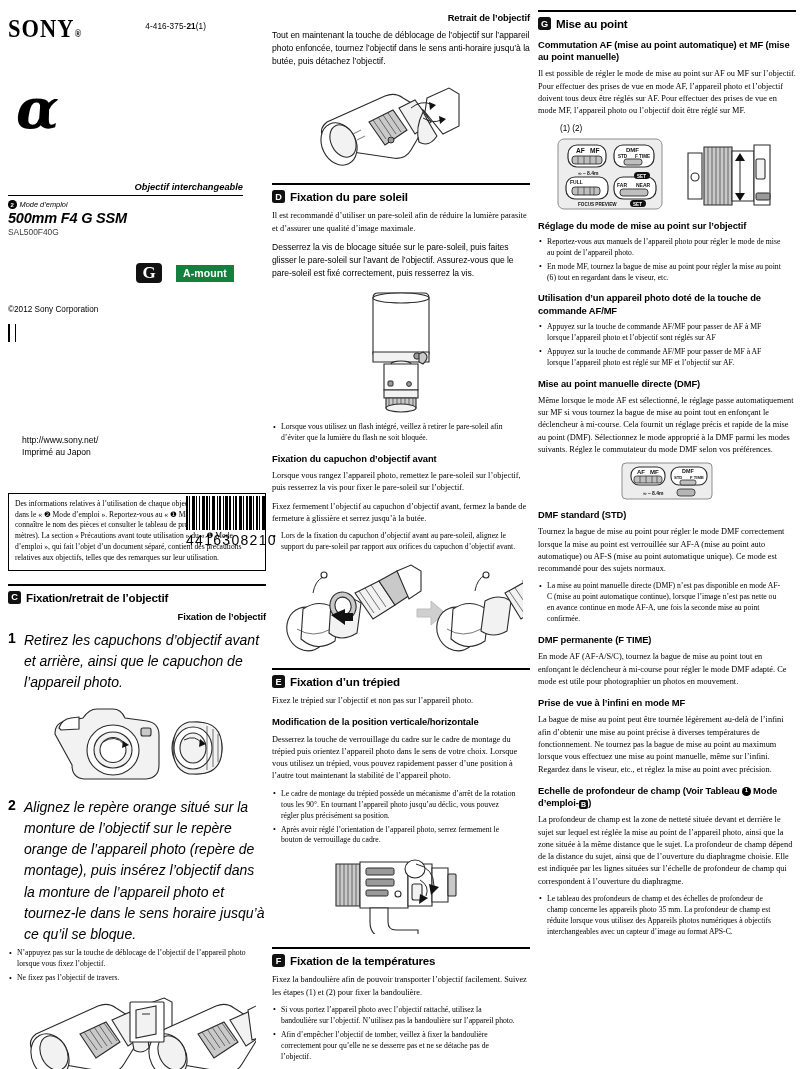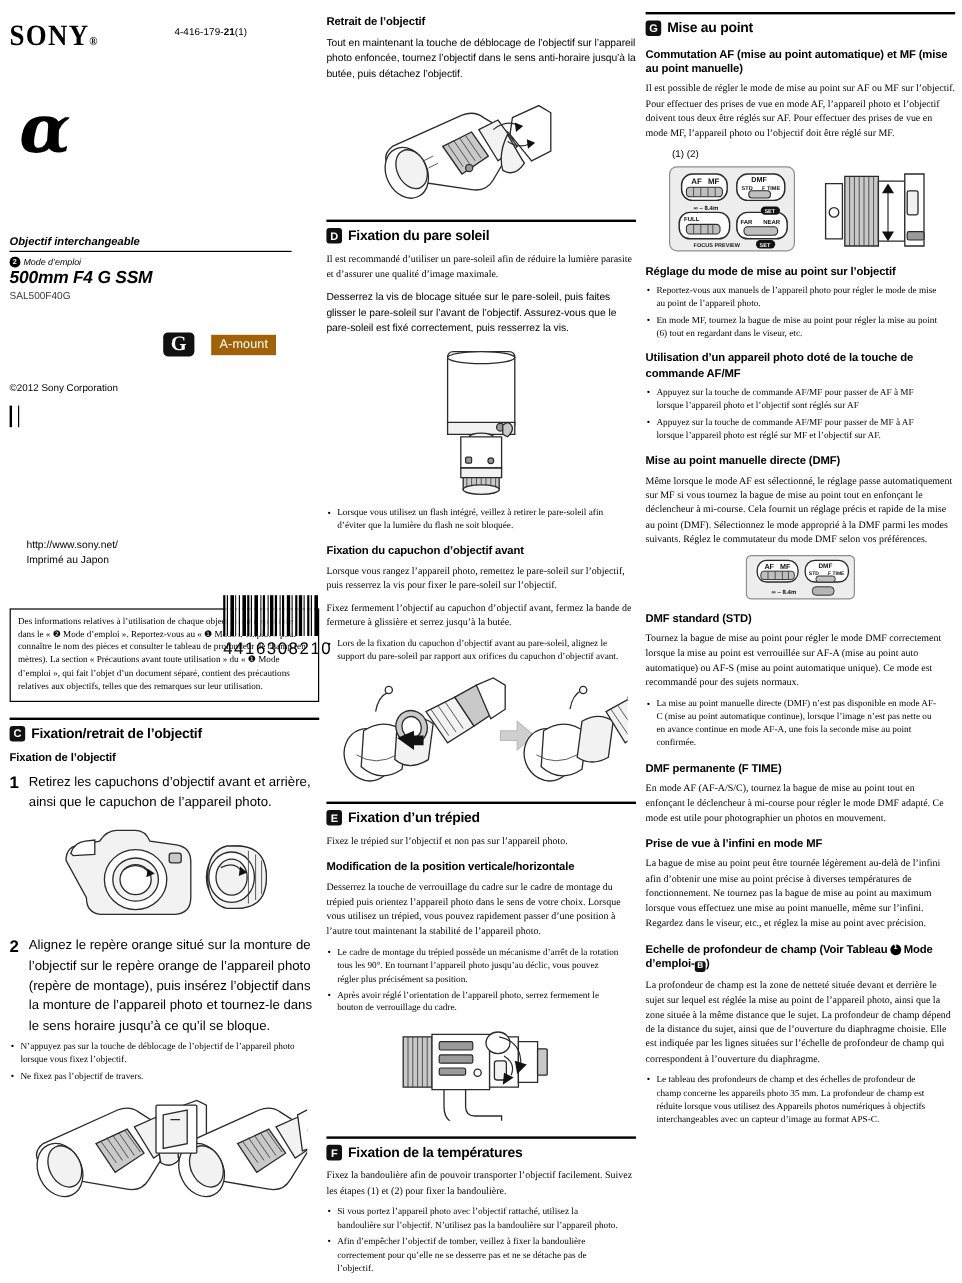--- a/index.html
+++ b/index.html
@@ -42,27 +42,28 @@
     font-family: "DejaVu Serif", serif;
     font-size: 56px;
     font-weight: bold;
     font-style: italic;
     line-height: 1;
     margin: 36px 0 0 8px;
     letter-spacing: -2px;
   }
 
   .prod-kicker {
-    margin-top: 60px;
+    margin-top: 46px;
     font-size: 9.3px;
     font-weight: bold;
     font-style: italic;
     border-bottom: 1.3px solid #000;
     padding-bottom: 3px;
     width: 235px;
+    text-align: right;
   }
   .mode-line {
     margin-top: 4px;
     font-size: 7.4px;
     font-style: italic;
     display: flex; align-items: center; gap: 3px;
   }
   .prod-name {
     font-size: 14.5px;
     font-weight: bold;
@@ -75,22 +76,22 @@
   .badges { margin: 26px 0 0 128px; display:flex; align-items:center; gap: 14px; }
   .badge-g {
     background:#111; color:#fff;
     font-family:"Liberation Serif", serif;
     font-weight: bold; font-size: 17px;
     width: 26px; height: 20px;
     display:flex; align-items:center; justify-content:center;
     border-radius: 4px;
   }
   .badge-amount {
-    background:#a16207; color:#fff;
-    font-size: 10.5px; font-weight: 400;
+    background:#15803d; color:#fff;
+    font-size: 10.5px; font-weight: 700;
     padding: 2px 7px 3px 7px;
     letter-spacing: .1px;
   }
   .copyright { margin-top: 22px; font-size: 8.2px; }
   .double-bar { margin-top: 10px; display:flex; gap:5px; }
   .double-bar span { display:block; width:1.6px; height:18px; background:#000; }
 
   .url-block { margin-top: 92px; font-size: 8.6px; line-height: 1.45; padding-left: 14px; }
 
   .barcode-wrap { position:absolute; left: 178px; top: 496px; width: 86px; }
@@ -125,21 +126,21 @@
     width: 13px; height: 13px;
     display:inline-flex; align-items:center; justify-content:center;
     border-radius: 2.5px;
     font-family:"Liberation Sans", sans-serif;
   }
   .sub-head {
     font-size: 9.4px; font-weight: bold;
     margin: 9px 0 5px 0; line-height: 1.3;
     letter-spacing: -.1px;
   }
-  .sub-head.first { margin-top: 2px; }
+  .sub-head.first { margin-top: 2px; text-align: right; }
   p.body-sans {
     font-size: 8.6px; line-height: 1.52; margin: 0 0 6px 0;
     letter-spacing: -.05px;
   }
   p.body-serif {
     font-family: "Liberation Serif", serif;
     font-size: 8.3px; line-height: 1.48; margin: 0 0 6px 0;
   }
   ul.bullets {
     list-style: none; margin: 3px 12px 6px 0; padding: 0;
@@ -150,21 +151,21 @@
   ul.bullets li::before {
     content: "•"; position:absolute; left: 1px; top: -0.5px; font-size: 8px;
   }
   .step {
     display:flex; gap:6px; margin: 7px 0 2px 0;
   }
   .step-num {
     font-size: 14px; font-weight: bold; line-height: 1; padding-top: 1px;
     font-family:"Liberation Sans", sans-serif; min-width: 10px;
   }
-  .step-txt { font-size: 11px; line-height: 1.52; }
+  .step-txt { font-size: 14px; line-height: 1.52; font-style: italic; }
   .numtag { font-size: 8.2px; margin: 2px 0 3px 22px; }
 
   .circ {
     display:inline-flex; align-items:center; justify-content:center;
     background:#000; color:#fff; border-radius:50%;
     width: 8.5px; height: 8.5px; font-size: 6px; font-weight:bold;
     font-family:"Liberation Sans", sans-serif;
     vertical-align: middle; font-style: normal;
   }
   .sqtag {
@@ -188,21 +189,21 @@
 </style>
 </head>
 <body>
 
 <div class="page">
 
   <div class="col" id="col-1">
 
     <div class="cover">
       <div class="sony-logo"><span>SONY</span><span class="reg">®</span></div>
-      <div class="doc-number"><span>4-416-179-</span><b>21</b><span>(1)</span></div>
+      <div class="doc-number"><span>4-416-375-</span><b>21</b><span>(1)</span></div>
 
       <div class="alpha-mark">α</div>
 
       <div class="prod-kicker">Objectif interchangeable</div>
       <div class="mode-line">
         <span class="circ">2</span>
         <span>Mode d’emploi</span>
       </div>
       <div class="prod-name">500mm F4 G SSM</div>
       <div class="prod-code">SAL500F40G</div>

